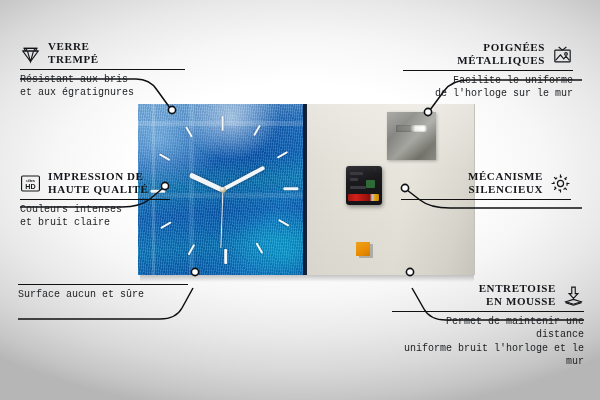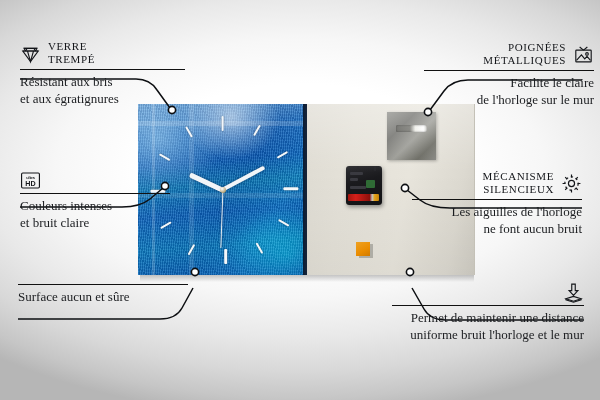--- a/index.html
+++ b/index.html
@@ -157,35 +157,35 @@
     box-shadow: 3px 2px 0 rgba(120,120,112,0.45);
   }
 
   
   .callout { position: absolute; }
   .callout .head {
     display: flex; align-items: center; gap: 7px;
   }
   .callout .title {
     font-family: "Liberation Serif", serif;
-    font-weight: normal;
+    font-weight: bold;
     font-size: 11px;
     letter-spacing: 0.6px;
     color: #14161a;
     line-height: 1.22;
     white-space: pre-line;
     text-transform: uppercase;
   }
   .callout .rule {
     height: 0; border-top: 1.1px solid #111;
     margin: 2px 0 3px 0;
   }
   .callout .desc {
-    font-family: Liberation Serif, serif;
-    font-size: 13px;
+    font-family: Liberation Mono, monospace;
+    font-size: 10px;
     color: #1b1d20;
     line-height: 1.34;
     white-space: pre-line;
   }
   .callout.left .title, .callout.left .desc { text-align: left; }
   .callout.right .head { flex-direction: row; justify-content: flex-end; }
   .callout.right .title, .callout.right .desc { text-align: right; }
   .ico { width: 21px; height: 21px; flex: 0 0 21px; display: block; }
   .ico svg { display: block; width: 21px; height: 21px; }
 
@@ -278,68 +278,70 @@
 
   <div class="callout left" style="left:20px; top:170px; width:180px;">
     <div class="head">
       <span class="ico">
         <svg viewBox="0 0 24 24">
           <rect x="1.8" y="3.4" width="20.4" height="17.2" rx="1.4" fill="none" stroke="#14161a" stroke-width="1.3"></rect>
           <text x="12" y="10.4" text-anchor="middle" font-family="Liberation Sans, sans-serif" font-size="4.6" font-weight="bold" fill="#14161a">ultra</text>
           <text x="12" y="18.2" text-anchor="middle" font-family="Liberation Sans, sans-serif" font-size="8.2" font-weight="bold" fill="#14161a">HD</text>
         </svg>
       </span>
+      <span class="title">IMPRESSION DE
+HAUTE QUALITÉ</span>
     </div>
     <div class="rule" style="width:150px;"></div>
     <div class="desc">Couleurs intenses
 et bruit claire</div>
   </div>
 
   <div class="callout left" style="left:18px; top:282px; width:175px;">
     <div class="rule" style="width:170px;"></div>
     <div class="desc">Surface aucun et sûre</div>
   </div>
 
-  <div class="callout right" style="left:424px; top:41px; width:170px;">
+  <div class="callout right" style="left:403px; top:41px; width:170px;">
     <div class="head">
       <span class="title">POIGNÉES
 MÉTALLIQUES</span>
       <span class="ico">
         <svg viewBox="0 0 24 24" fill="none" stroke="#14161a" stroke-width="1.3">
           <rect x="3.2" y="7" width="17.6" height="13.4" rx="0.8"></rect>
           <path d="M12 7 L7.6 3.4M12 7 L16.4 3.4"></path>
           <circle cx="16" cy="11.4" r="1.5"></circle>
           <path d="M4 18.6 L9.6 12.4 13.4 17 16 14.2 20 18.6"></path>
         </svg>
       </span>
     </div>
     <div class="rule" style="width:170px;"></div>
-    <div class="desc">Facilite le claire
+    <div class="desc">Facilite le uniforme
 de l'horloge sur le mur</div>
   </div>
 
-  <div class="callout right" style="left:412px; top:170px; width:170px;">
+  <div class="callout right" style="left:401px; top:170px; width:170px;">
     <div class="head">
       <span class="title">MÉCANISME
 SILENCIEUX</span>
       <span class="ico">
         <svg viewBox="0 0 24 24" fill="none" stroke="#14161a" stroke-width="1.35">
           <circle cx="12" cy="12" r="3.5"></circle>
           <path d="M12 1.8v3.2M12 19v3.2M1.8 12h3.2M19 12h3.2M4.8 4.8l2.3 2.3M16.9 16.9l2.3 2.3M19.2 4.8l-2.3 2.3M7.1 16.9l-2.3 2.3"></path>
           <circle cx="12" cy="12" r="7.6" stroke-dasharray="2.6 3.2"></circle>
         </svg>
       </span>
     </div>
     <div class="rule" style="width:170px;"></div>
-    <div class="desc">Les aiguilles de l'horloge
-ne font aucun bruit</div>
   </div>
 
   <div class="callout right" style="left:392px; top:282px; width:192px;">
     <div class="head">
+      <span class="title">ENTRETOISE
+EN MOUSSE</span>
       <span class="ico">
         <svg viewBox="0 0 24 24" fill="none" stroke="#14161a" stroke-width="1.3">
           <path d="M10 2.4h4v7.4h3L12 15.2 7 9.8h3z"></path>
           <path d="M12 16.4 3.4 19.2 12 22 20.6 19.2z"></path>
           <path d="M3.4 19.2v1.1L12 23.1l8.6-2.8v-1.1"></path>
         </svg>
       </span>
     </div>
     <div class="rule" style="width:192px;"></div>
     <div class="desc">Permet de maintenir une distance

